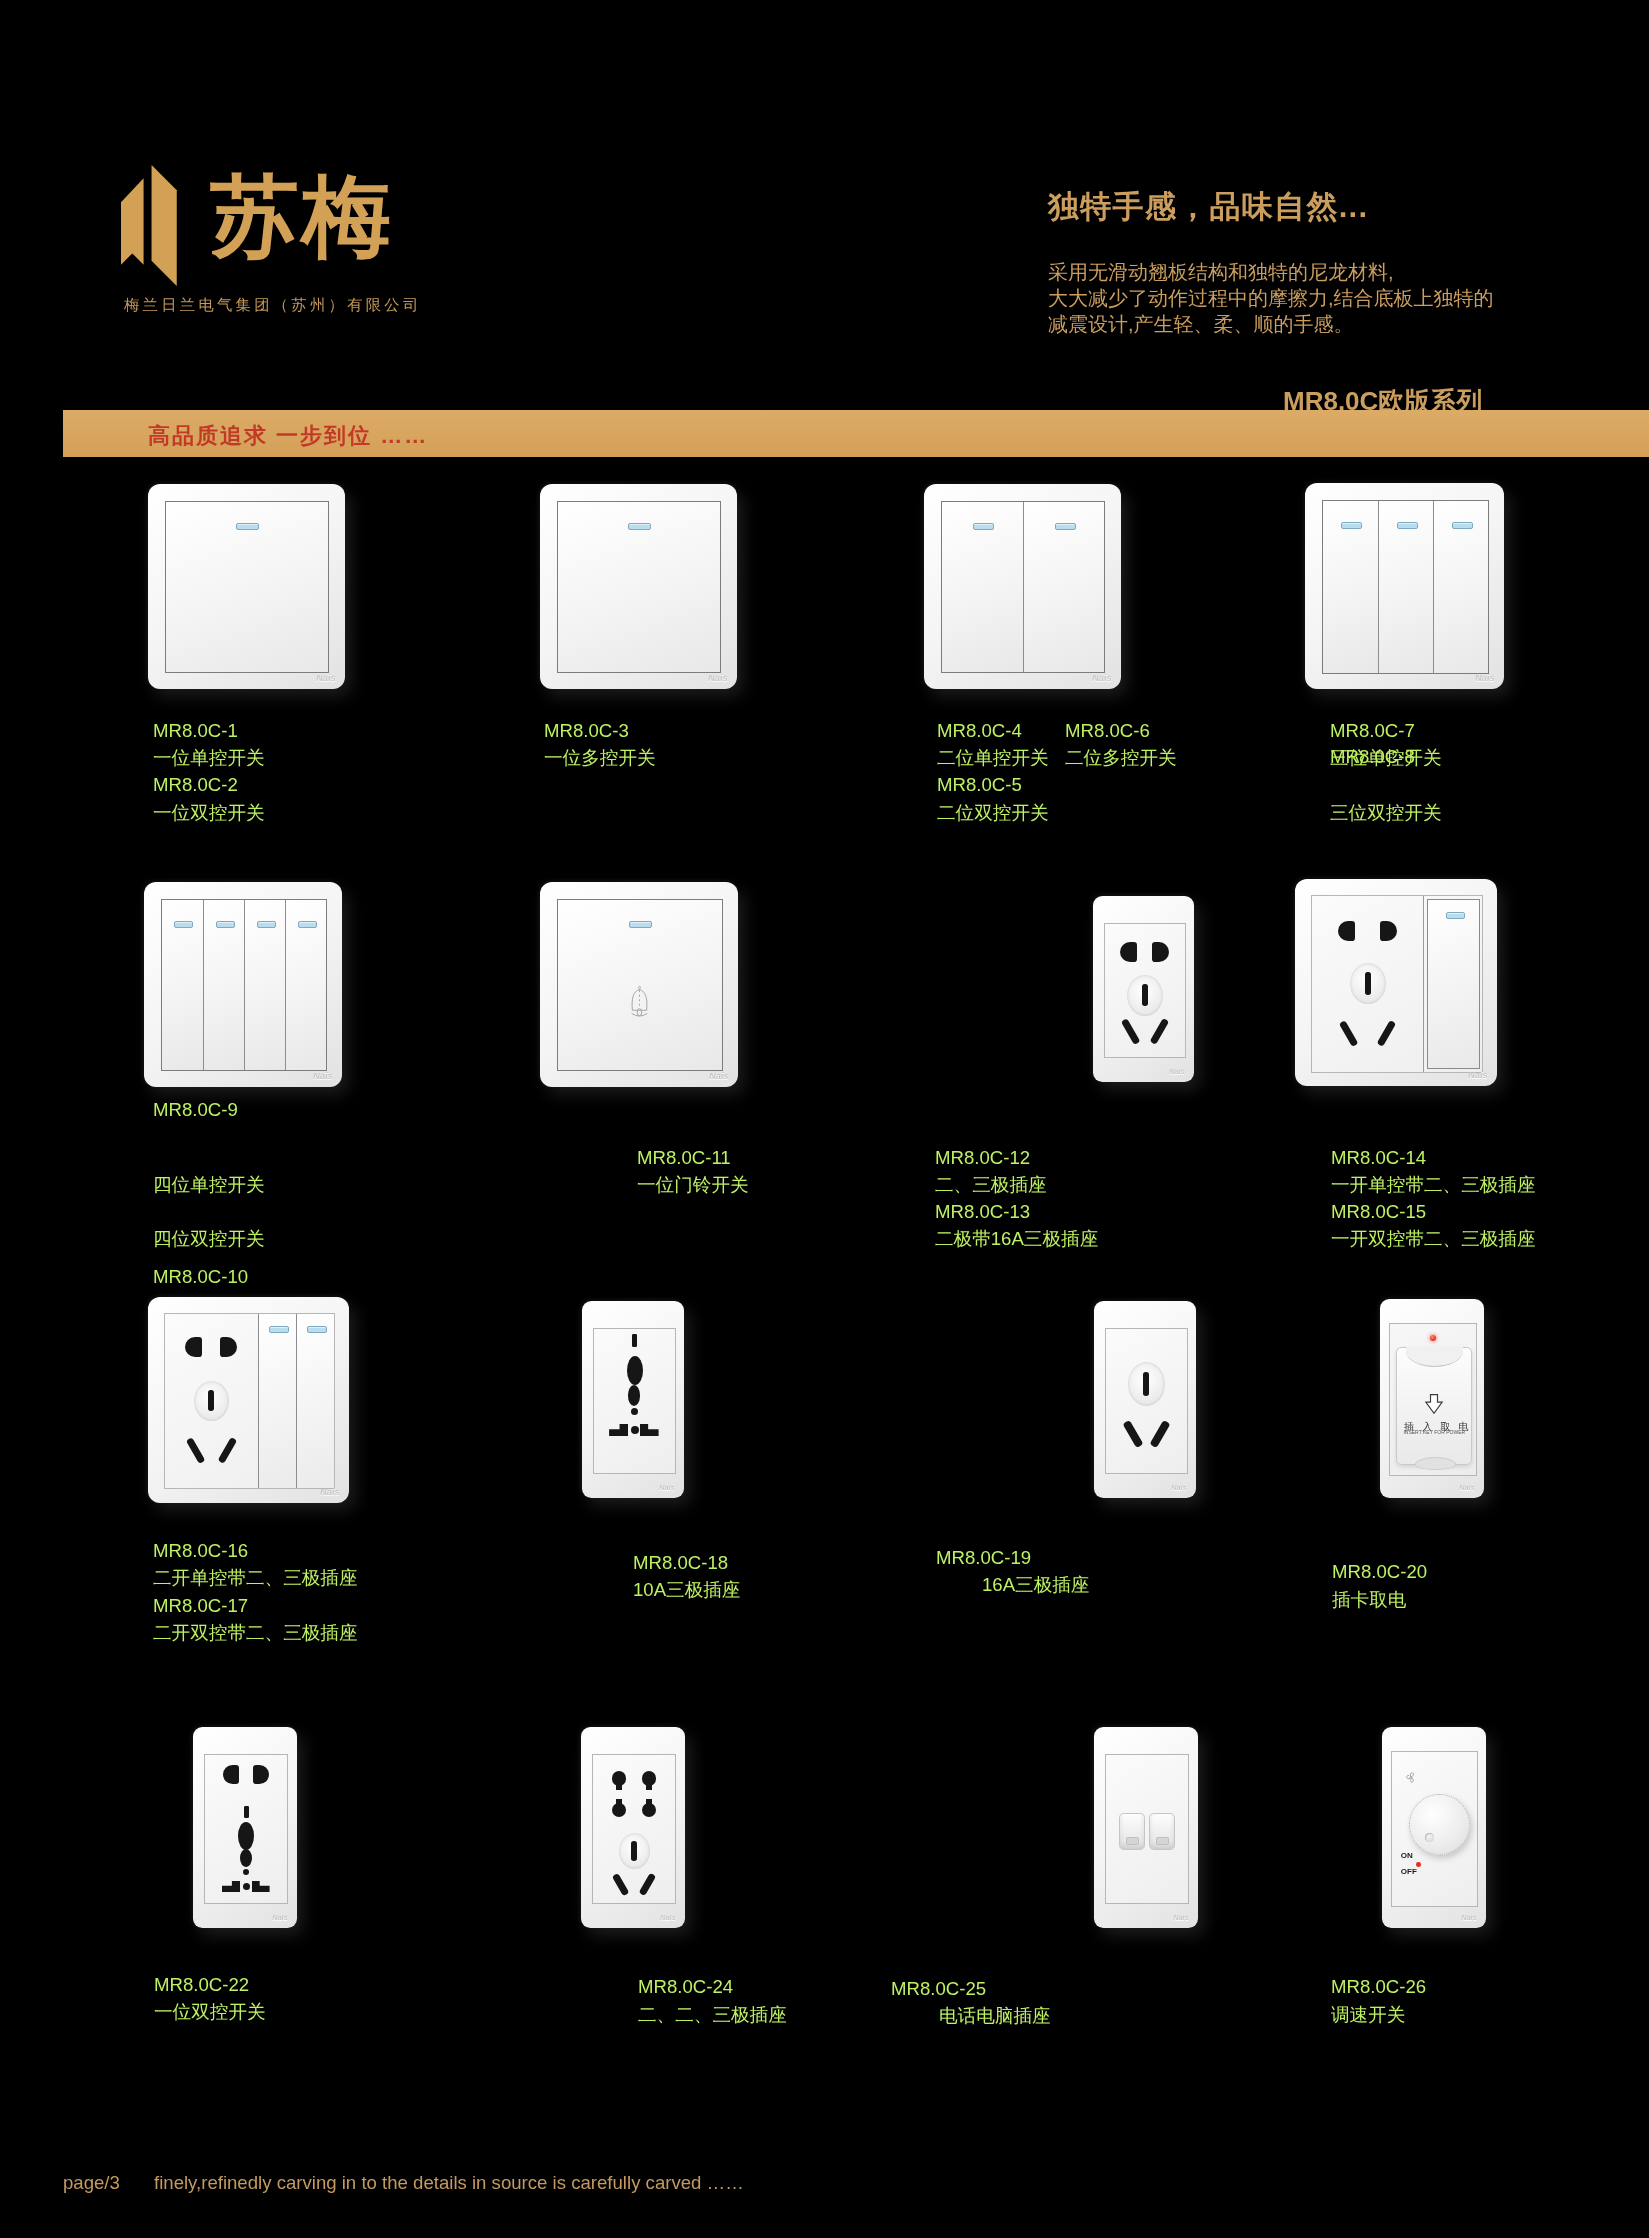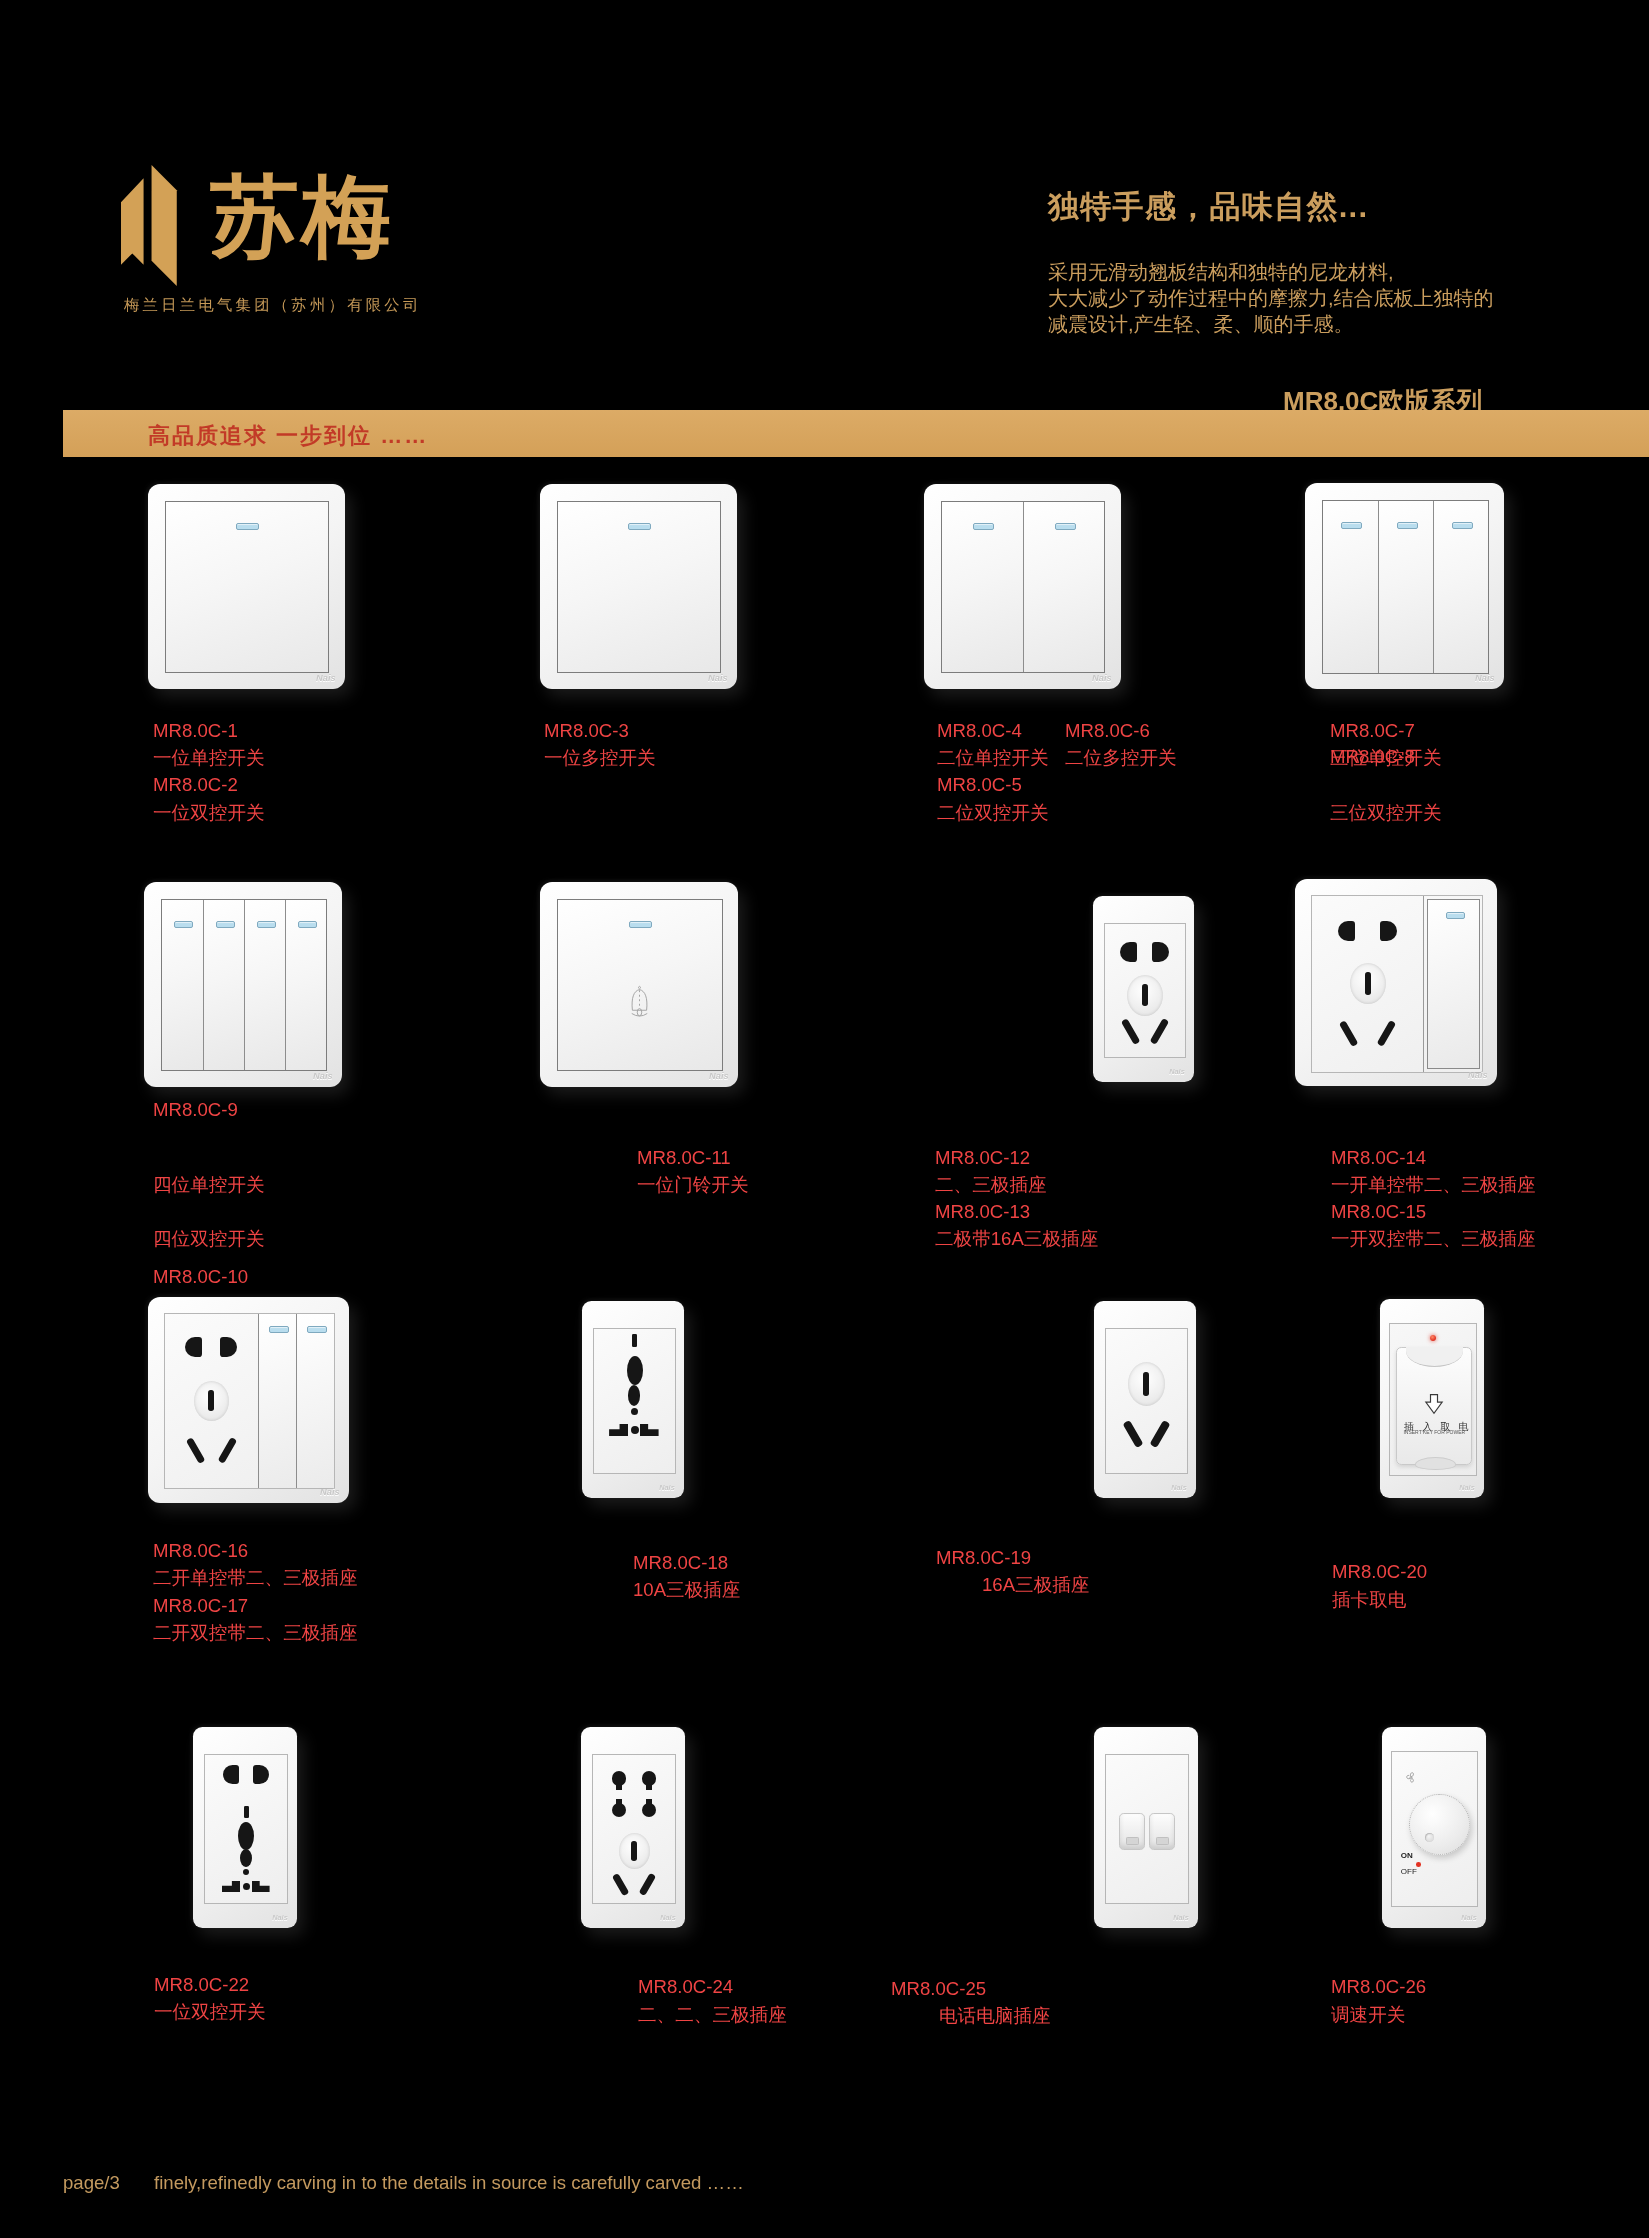--- a/index.html
+++ b/index.html
@@ -15,21 +15,21 @@
   .series{position:absolute;left:1283px;top:340px;font-size:26px;font-weight:bold;color:#cb9e5e;margin-top:44px;}
   
   .banner{position:absolute;left:63px;top:410px;width:1586px;height:47px;
           background:linear-gradient(180deg,#dcab66,#d4a058);}
   .banner span{display:block;padding:10.6px 0 0 85px;font-size:22px;font-weight:bold;letter-spacing:2px;color:#c23a27;}
   
   #grid{position:absolute;left:0;top:0;width:1650px;height:2239px;}
   .panel{position:absolute;border-radius:12px;
          background:linear-gradient(145deg,#ffffff 0%,#f4f4f4 50%,#e2e2e2 100%);
          box-shadow:6.6px 8px 16px rgba(150,150,150,.18), -1.3px -1.3px 4px rgba(255,255,255,.06);}
-  .lbl{position:absolute;font-size:18.6px;line-height:27px;color:#ef4444;white-space:nowrap;}
+  .lbl{position:absolute;font-size:18.6px;line-height:27px;color:#bef264;white-space:nowrap;}
   .ind{position:absolute;height:5.3px;border-radius:2px;background:#b9ddee;border:0.7px solid #7fa9bf;
        box-shadow:inset 0 0.7px 0.7px rgba(255,255,255,.8);}
   
   .footer-page{position:absolute;left:63px;top:2172px;font-size:18.6px;color:#c49a5f;}
   .footer-tag{position:absolute;left:154px;top:2172px;font-size:18.6px;color:#c49a5f;}
 </style>
 </head>
 <body>
 
 <div id="canvas">
@@ -314,21 +314,21 @@
                 <path d="M14 12 C10 4 20 2 18 9 C17 11 15 12 14 12"></path>
                 <path d="M12 15 C4 17 6 7 11 10"></path>
                 <path d="M16 15 C22 19 14 25 13 18"></path>
               </g>
             </svg></div>
           <div style="position: absolute; left: 17px; top: 42px; width: 61px; height: 61px; border-radius: 50%; border: 1.3px dotted rgb(179, 179, 179); background: radial-gradient(circle at 38% 32%, rgb(255, 255, 255), rgb(236, 236, 236) 60%, rgb(220, 220, 220)); box-shadow: rgba(0, 0, 0, 0.18) 2px 3.3px 6.6px; box-sizing: border-box;">
             <div style="position: absolute; left: 14.7px; top: 38px; width: 8.6px; height: 8.6px; border-radius: 50%; background: radial-gradient(circle at 40% 35%, rgb(245, 245, 245), rgb(210, 210, 210)); box-shadow: rgba(0, 0, 0, 0.25) 0.7px 0.7px 1.3px inset;"></div>
           </div>
           <div style="position: absolute; left: 8.5px; top: 99px; font-size: 8px; font-weight: bold; color: rgb(29, 29, 29);">ON</div>
           <div style="position: absolute; left: 24px; top: 110px; width: 4.7px; height: 4.7px; border-radius: 50%; background: rgb(226, 50, 34);"></div>
-          <div style="position: absolute; left: 8.5px; top: 115px; font-size: 8px; font-weight: normal; color: rgb(29, 29, 29);">OFF</div>
+          <div style="position: absolute; left: 8.5px; top: 115px; font-size: 8px; font-weight: bold; color: rgb(29, 29, 29);">OFF</div>
         </div>
         <div style="position: absolute; right: 9.3px; bottom: 6px; font-size: 7.3px; font-style: italic; font-weight: bold; color: rgb(200, 200, 200); text-shadow: rgb(255, 255, 255) 0px 0.7px 0px;">Nais</div>
       </div>
       <div class="lbl" style="left: 1331px; top: 1973px;">MR8.0C-26</div>
       <div class="lbl" style="left: 1331px; top: 2001px;">调速开关</div>
     </div>
 
   <div class="footer-page">page/3</div>
   <div class="footer-tag">finely,refinedly carving in to the details in source is carefully carved ……</div>
 </div>

